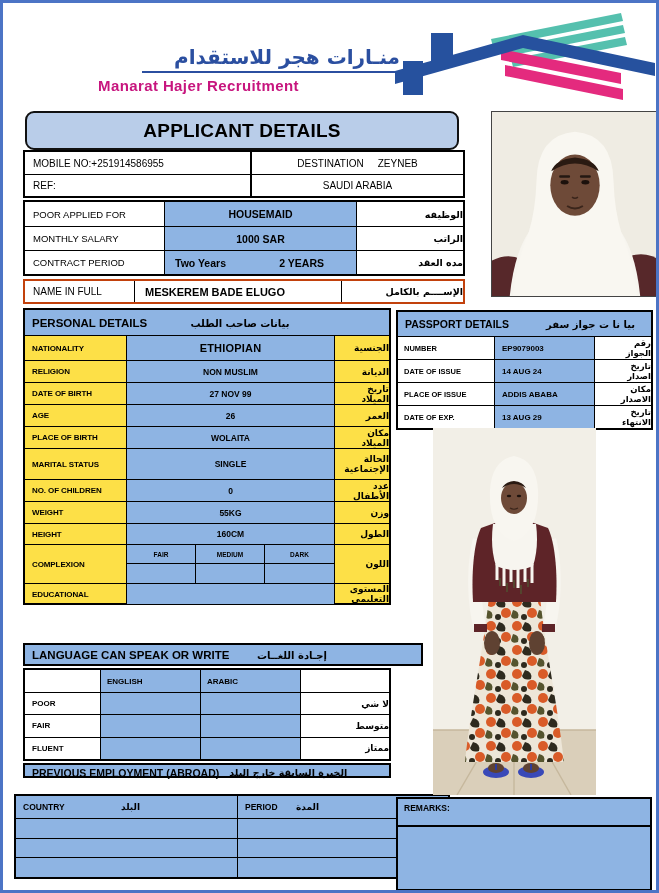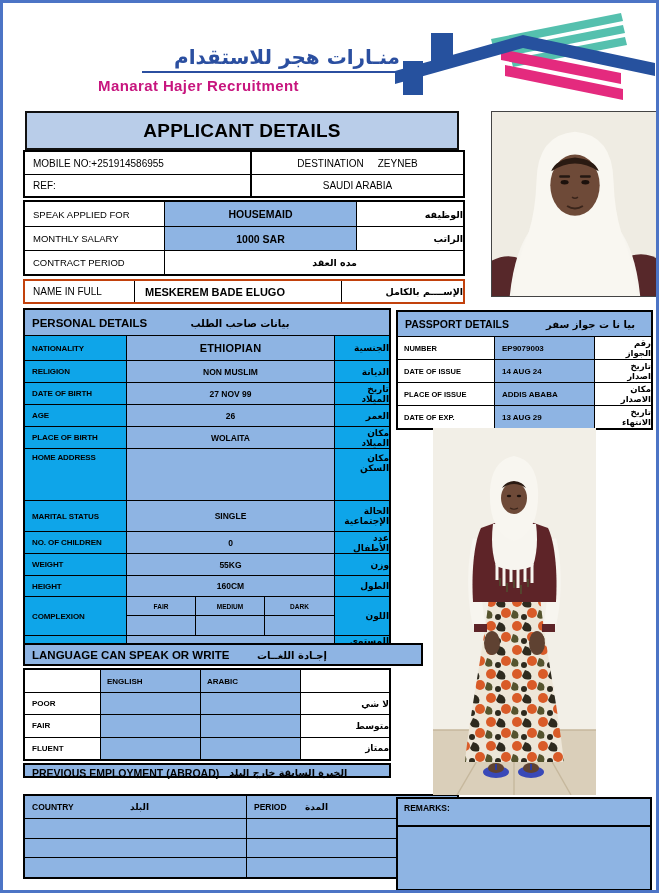--- a/index.html
+++ b/index.html
@@ -10,21 +10,21 @@
 
   
   .brand{left:95px;top:42px;width:302px;}
   .brand-ar{display:block;margin-left:44px;text-align:right;font-size:20px;font-weight:700;
             color:#2B4FA0;border-bottom:2.5px solid #2B4FA0;padding-bottom:2px;}
   .brand-en{display:block;margin-top:4px;font-size:15px;font-weight:700;color:#C7157E;letter-spacing:.4px;}
   .logo{left:392px;top:6px;}
 
   
   .title-box{left:22px;top:108px;width:430px;height:35px;background:#B9CDE9;border:2.5px solid #111;
-             border-radius:0;display:flex;align-items:center;justify-content:center;
+             border-radius:9px;display:flex;align-items:center;justify-content:center;
              font-size:19px;font-weight:700;letter-spacing:.2px;}
 
   
   .contact{left:20px;top:147px;width:442px;height:48px;border:2px solid #000;box-sizing:border-box;
            display:grid;grid-template-columns:227px 1fr;grid-template-rows:1fr 1fr;}
   .contact>div{display:flex;align-items:center;font-size:10px;box-sizing:border-box;}
   .ct-l{border-right:2px solid #000;padding-left:8px;}
   .ct-r{justify-content:center;gap:14px;}
   .ct-b{border-top:1.5px solid #000;}
 
@@ -44,21 +44,21 @@
            display:grid;grid-template-columns:110px 207px 1fr;}
   .nm-l{display:flex;align-items:center;padding-left:8px;font-size:10px;border-right:1.5px solid #000;}
   .nm-v{display:flex;align-items:center;padding-left:10px;font-size:11px;font-weight:700;border-right:1.5px solid #000;}
   .nm-a{display:flex;align-items:center;padding-left:6px;font-size:9.5px;}
 
   
   .secbar{background:#8EB4E3;border:2px solid #000;box-sizing:border-box;position:absolute;}
   .sec-en{position:absolute;left:7px;top:50%;transform:translateY(-50%);font-weight:700;}
 
   
-  .ptable{left:20px;top:305px;width:368px;border:2px solid #000;box-sizing:border-box;background:#0ea5e9;}
+  .ptable{left:20px;top:305px;width:368px;border:2px solid #000;box-sizing:border-box;background:#fde047;}
   .phead{height:25px;background:#8EB4E3;border-bottom:1.5px solid #000;position:relative;}
   .phead .sec-en{font-size:11.5px;}
   .phead .sec-ar{position:absolute;left:160px;width:110px;text-align:center;top:50%;transform:translateY(-50%);font-size:10px;}
   .prow{display:grid;grid-template-columns:102px 208px 1fr;}
   .prow + .prow{border-top:1.5px solid #000;}
   .pc1{border-right:1.5px solid #000;display:flex;align-items:center;padding-left:7px;
        font-size:8px;font-weight:700;letter-spacing:-.1px;box-sizing:border-box;}
   .pc2{background:#8EB4E3;border-right:1.5px solid #000;display:flex;align-items:center;
        justify-content:center;font-size:8.5px;font-weight:700;box-sizing:border-box;}
   .pc3{display:flex;align-items:center;padding-left:5px;font-size:9px;box-sizing:border-box;}
@@ -83,21 +83,21 @@
   .lc:last-child{border-right:none;}
   .lc.blue{background:#8EB4E3;}
   .lc.lbl{padding-left:7px;font-size:8px;font-weight:700;}
   .lc.colh{padding-left:6px;font-size:8px;font-weight:700;}
   .lc.arx{padding-left:6px;font-size:9px;}
 
   
   .empbar{left:20px;top:760px;width:368px;height:15px;display:flex;align-items:flex-start;padding:2px 0 0 7px;}
   .empbar .en{font-size:10.5px;font-weight:700;}
   .empbar .ar{font-size:9.5px;margin-left:10px;}
-  .etable{left:20px;top:791px;width:436px;height:85px;border:2px solid #000;box-sizing:border-box;
+  .etable{left:11px;top:791px;width:436px;height:85px;border:2px solid #000;box-sizing:border-box;
           display:grid;grid-template-rows:22px 1fr 1fr 1fr;}
   .erow{display:grid;grid-template-columns:222px 1fr;}
   .erow + .erow{border-top:1.5px solid #000;}
   .ec{background:#8EB4E3;border-right:1.5px solid #000;position:relative;display:flex;align-items:center;box-sizing:border-box;}
   .ec:last-child{border-right:none;}
   .ec .en{padding-left:7px;font-size:8.5px;font-weight:700;}
   .ec .ar{position:absolute;font-size:9px;top:50%;transform:translateY(-50%);}
   .ec .ar.a1{left:105px;}
   .ec .ar.a2{left:58px;}
 
@@ -154,31 +154,35 @@
     <div class="ct-r">
       <span>DESTINATION</span>
       <span>ZEYNEB</span>
     </div>
     <div class="ct-l ct-b">REF:</div>
     <div class="ct-r ct-b">SAUDI ARABIA</div>
   </div>
 
   <div class="abs post">
     <div class="post-row">
-      <div class="po-l">SPEAK APPLIED FOR</div>
+      <div class="po-l">POOR APPLIED FOR</div>
       <div class="po-v">HOUSEMAID</div>
       <div class="po-a ar" dir="rtl">الوظيفه</div>
     </div>
     <div class="post-row">
       <div class="po-l">MONTHLY SALARY</div>
       <div class="po-v">1000 SAR</div>
       <div class="po-a ar" dir="rtl">الراتب</div>
     </div>
     <div class="post-row">
       <div class="po-l">CONTRACT PERIOD</div>
+      <div class="po-v split">
+        <span>Two Years</span>
+        <span>2 YEARS</span>
+      </div>
       <div class="po-a ar" dir="rtl">مده العقد</div>
     </div>
   </div>
 
   <div class="abs namerow">
     <div class="nm-l">NAME IN FULL</div>
     <div class="nm-v">MESKEREM BADE ELUGO</div>
     <div class="nm-a ar" dir="rtl">الإســــم بالكامل</div>
   </div>
 
@@ -204,25 +208,20 @@
     </div>
     <div class="prow" style="height:21px">
       <div class="pc1">AGE</div>
       <div class="pc2">26</div>
       <div class="pc3 ar" dir="rtl">العمر</div>
     </div>
     <div class="prow" style="height:21px">
       <div class="pc1">PLACE OF BIRTH</div>
       <div class="pc2">WOLAITA</div>
       <div class="pc3 ar" dir="rtl">مكان الميلاد</div>
-    </div>
-    <div class="prow" style="height:51px">
-      <div class="pc1 talign">HOME ADDRESS</div>
-      <div class="pc2"></div>
-      <div class="pc3 ar talign" dir="rtl">مكان السكن</div>
     </div>
     <div class="prow" style="height:30px">
       <div class="pc1">MARITAL STATUS</div>
       <div class="pc2">SINGLE</div>
       <div class="pc3 ar" dir="rtl">الحالة الإجتماعية</div>
     </div>
     <div class="prow" style="height:21px">
       <div class="pc1">NO. OF CHILDREN</div>
       <div class="pc2">0</div>
       <div class="pc3 ar" dir="rtl">عدد الأطفال</div>

